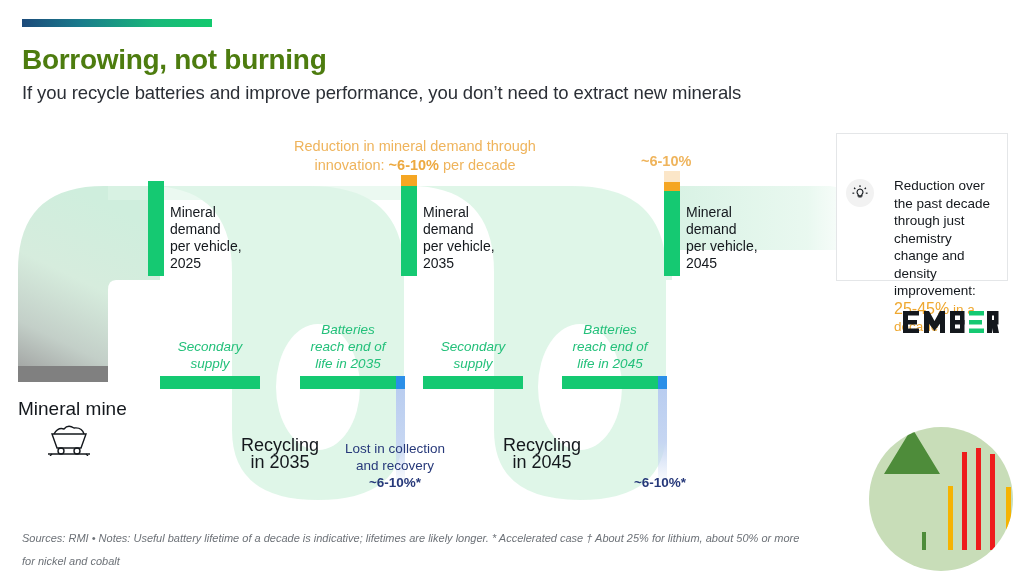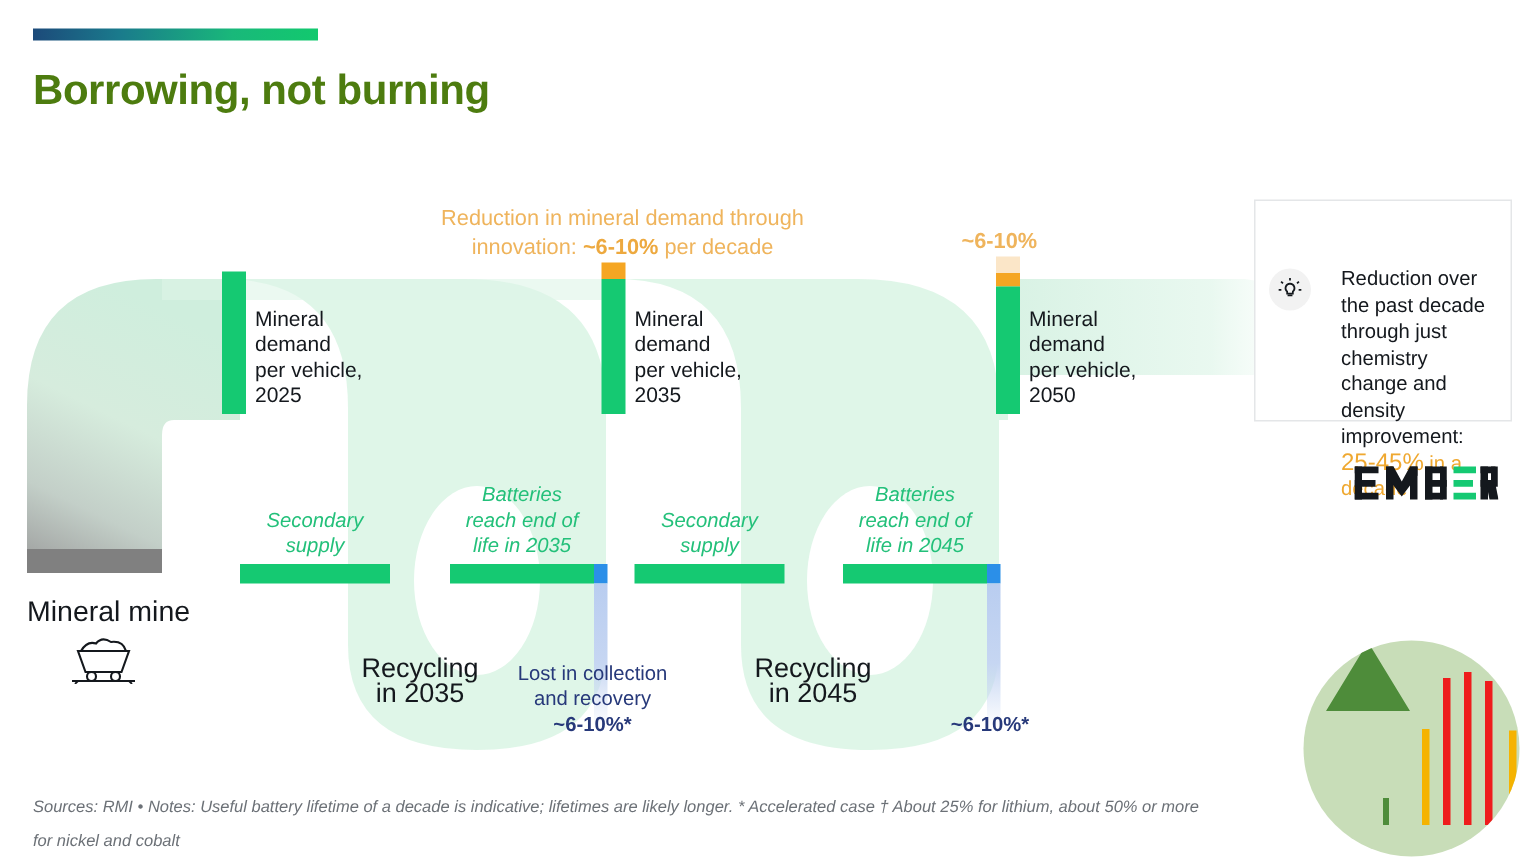--- a/index.html
+++ b/index.html
@@ -110,20 +110,21 @@
     font-size: 11px; line-height: 23px; color: #6c7177; font-style: italic;
   }
 </style>
 </head>
 <body>
 
 <div id="page">
 
   <div class="accent-bar"></div>
   <div class="title">Borrowing, not burning</div>
+  <div class="subtitle">If you recycle batteries and improve performance, you don’t need to extract new minerals</div>
 
   <div class="canvas">
     <svg width="1024" height="576" viewBox="0 0 1024 576">
       <defs>
         <linearGradient id="mineGrad" x1="0" y1="1" x2="0.35" y2="0">
           <stop offset="0%" stop-color="#9a9a9a"></stop>
           <stop offset="28%" stop-color="#c3cfc8"></stop>
           <stop offset="60%" stop-color="#d6ecdd"></stop>
           <stop offset="100%" stop-color="#cfeedd"></stop>
         </linearGradient>
@@ -208,21 +209,21 @@
 
   <div class="vbar" style="left:664px;top:171px;">
     <div class="seg seg-pale" style="height:11px;"></div>
     <div class="seg seg-orange" style="height:9px;"></div>
     <div class="seg seg-green" style="height:85px;"></div>
   </div>
   <div class="lbl lbl-dark" style="left:686px;top:204px;">
     <span>Mineral</span><br>
     <span>demand</span><br>
     <span>per vehicle,</span><br>
-    <span>2050</span>
+    <span>2045</span>
   </div>
 
   <div class="lbl lbl-green-italic" style="left:160px;top:338px;width:100px;">
     <span>Secondary supply</span>
   </div>
   <div class="hbar" style="left:160px;top:376px;width:100px;">
     <div class="hseg hseg-green" style="width:100%;"></div>
   </div>
 
   <div class="lbl lbl-green-italic" style="left:300px;top:321px;width:96px;">

